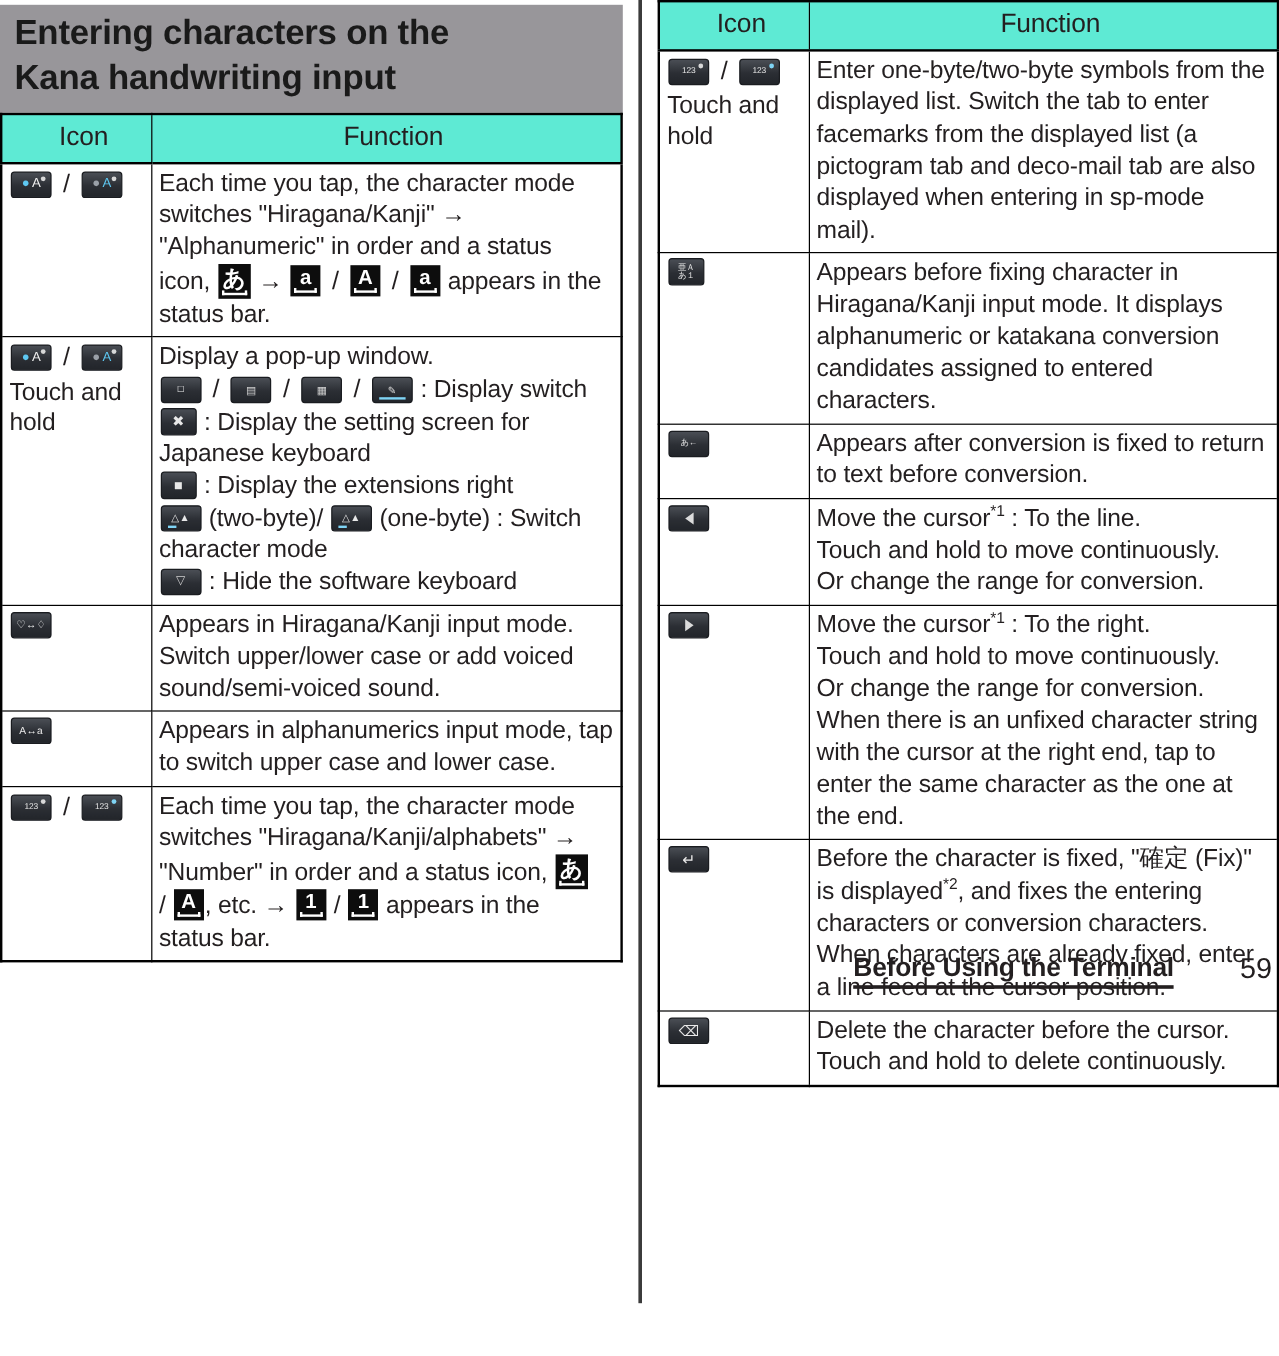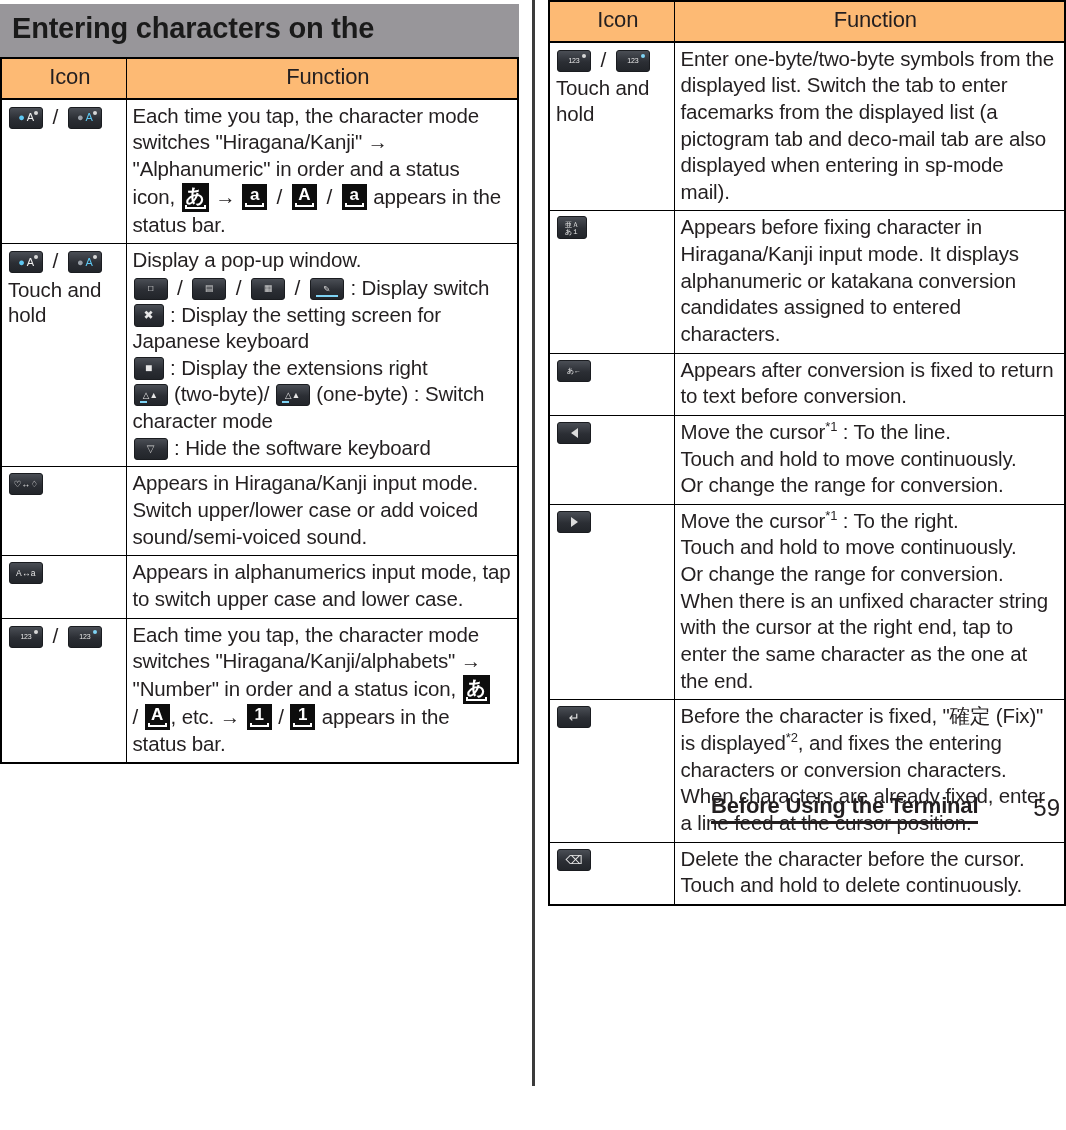--- a/index.html
+++ b/index.html
@@ -53,21 +53,21 @@
   table.icon-table th,
   table.icon-table td{
     border:1px solid #000;
     vertical-align:top;
     padding:3px 6px 5px 6px;
     font-size:20.5px;
     line-height:1.3;
     letter-spacing:-0.15px;
   }
   table.icon-table thead th{
-    background:#fdba74;
+    background:#5eead4;
     text-align:center;
     font-weight:normal;
     font-size:22px;
     padding:4px 6px 6px 18px;
     vertical-align:middle;
     border-bottom:2px solid #000;
   }
   td.c-icon{text-align:left;padding-left:4px;}
   .th-icon{width:125px;}
   .th-icon-r{width:125px;}
@@ -158,20 +158,21 @@
 
 <div class="page">
 
   <div class="col-divider"></div>
 
   <div class="col-left">
 
     <div class="heading-band">
       <h1>
         <span>Entering characters on the</span><br>
+        <span>Kana handwriting input</span>
       </h1>
     </div>
 
 
     <table class="icon-table">
       <colgroup>
           <col class="th-icon">
           <col>
         </colgroup>
       <thead>

